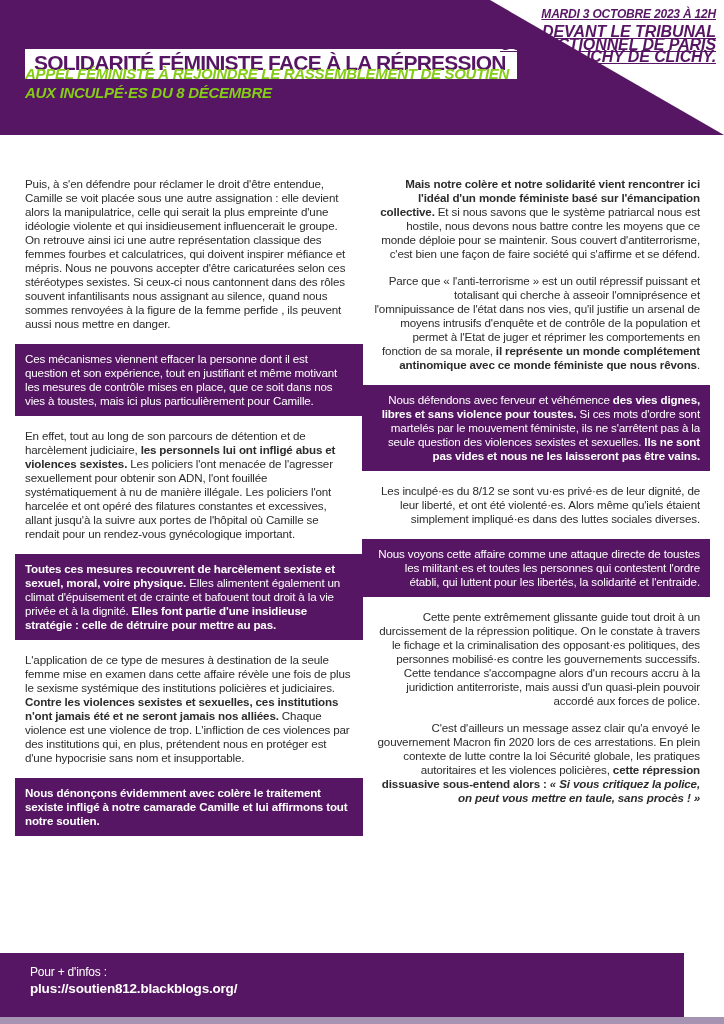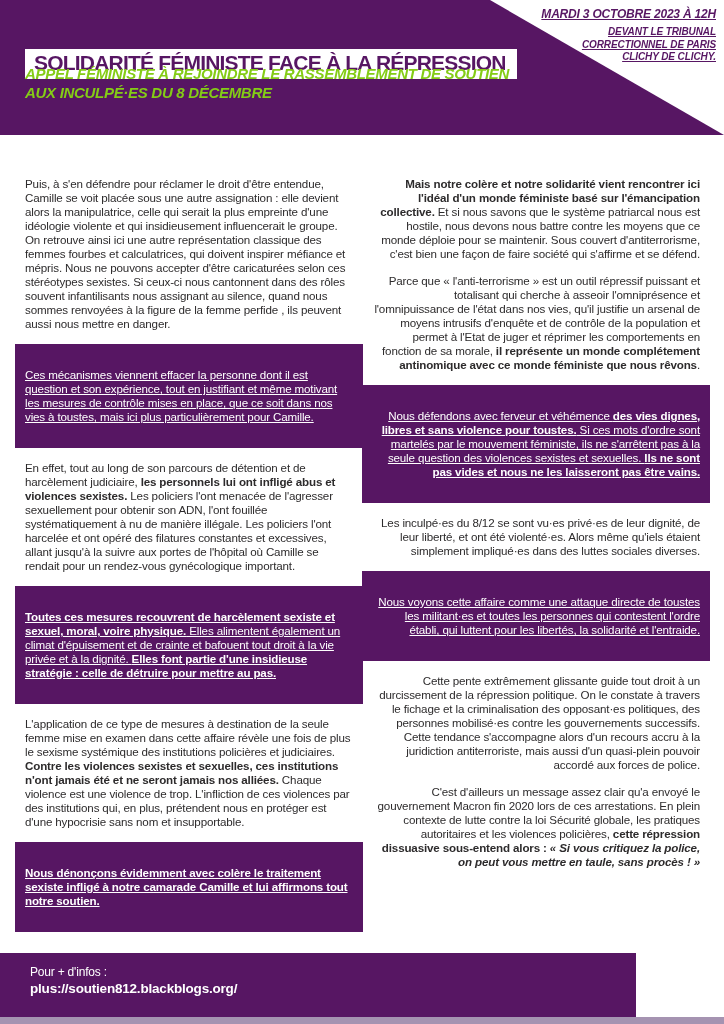--- a/index.html
+++ b/index.html
@@ -41,43 +41,43 @@
   }
   .when-where{
     position:absolute;top:7px;right:8px;text-align:right;
     color:var(--purple);z-index:2;text-decoration:underline;
   }
   .date{
     font-size:12px;font-weight:bold;font-style:italic;
     letter-spacing:-0.2px;white-space:nowrap;
   }
   .venue{
-    margin-top:5px;font-size:10px;font-weight:bold;font-style:italic;
+    margin-top:5px;font-size:16px;font-weight:bold;font-style:italic;
     line-height:12.5px;letter-spacing:-0.1px;
   }
   
   .content{
     position:absolute;top:177px;left:25px;right:24px;
     display:flex;gap:19px;
   }
   .col{
     flex:1;min-width:0;color:var(--body-text);
     font-size:11.6px;line-height:14px;letter-spacing:-0.15px;
   }
   .col-right{text-align:right;}
   .para{margin:0 0 13px 0;}
   .hl{
     background:var(--purple);color:#fff;
-    padding:24px 10px;margin:0 -10px 13px -10px;text-decoration:underline;
+    padding:8px 10px;margin:0 -10px 13px -10px;
   }
   .b{font-weight:bold;}
   .i{font-style:italic;}
   
   .footer{
-    position:absolute;left:0;bottom:7px;width:636px;height:64px;
+    position:absolute;left:0;bottom:7px;width:684px;height:64px;
     background:var(--purple);color:#fff;z-index:3;
     padding:12px 0 0 30px;
   }
   .f-label{font-size:12px;letter-spacing:-0.2px;}
   .f-url{font-size:13.5px;font-weight:bold;margin-top:2px;letter-spacing:-0.2px;}
   .strip{
     position:absolute;left:0;bottom:0;width:724px;height:7px;
     background:var(--strip);z-index:3;
   }
 </style>

